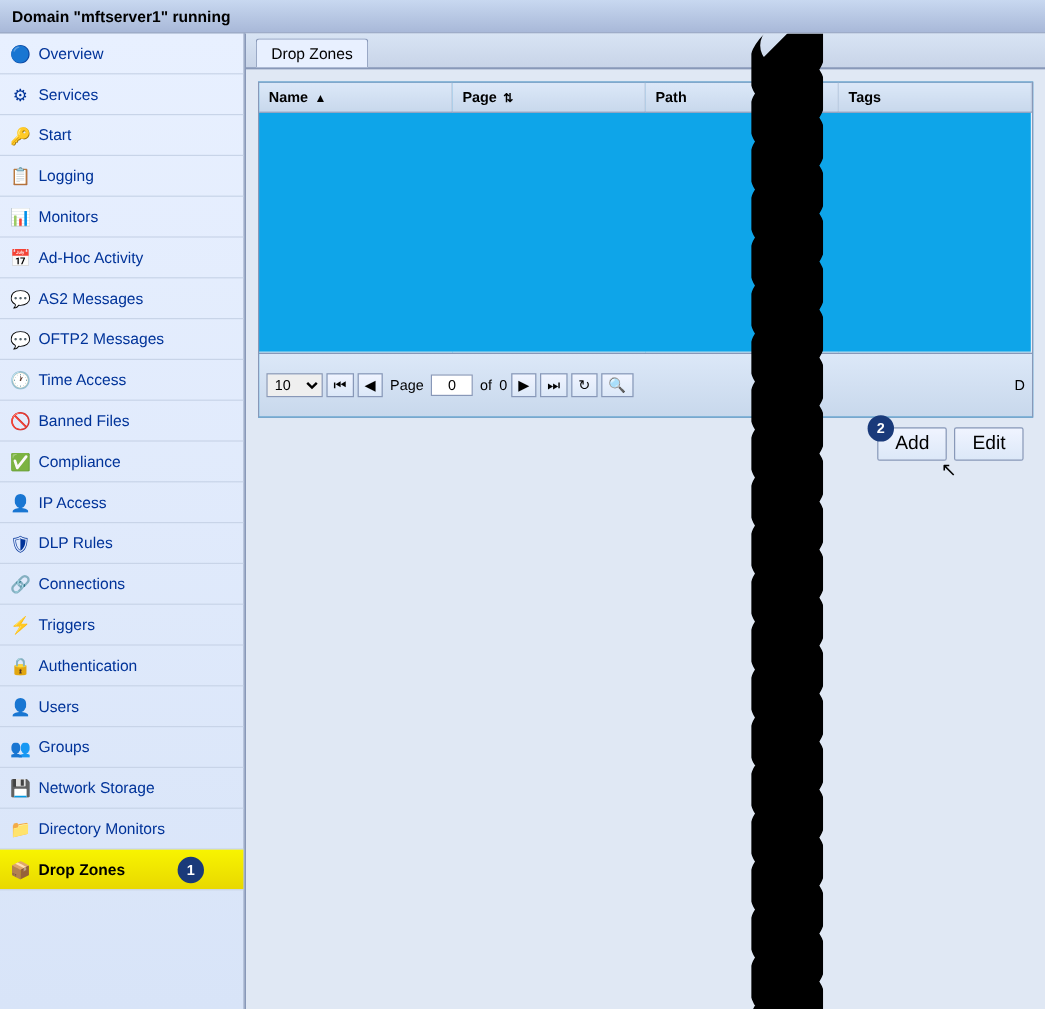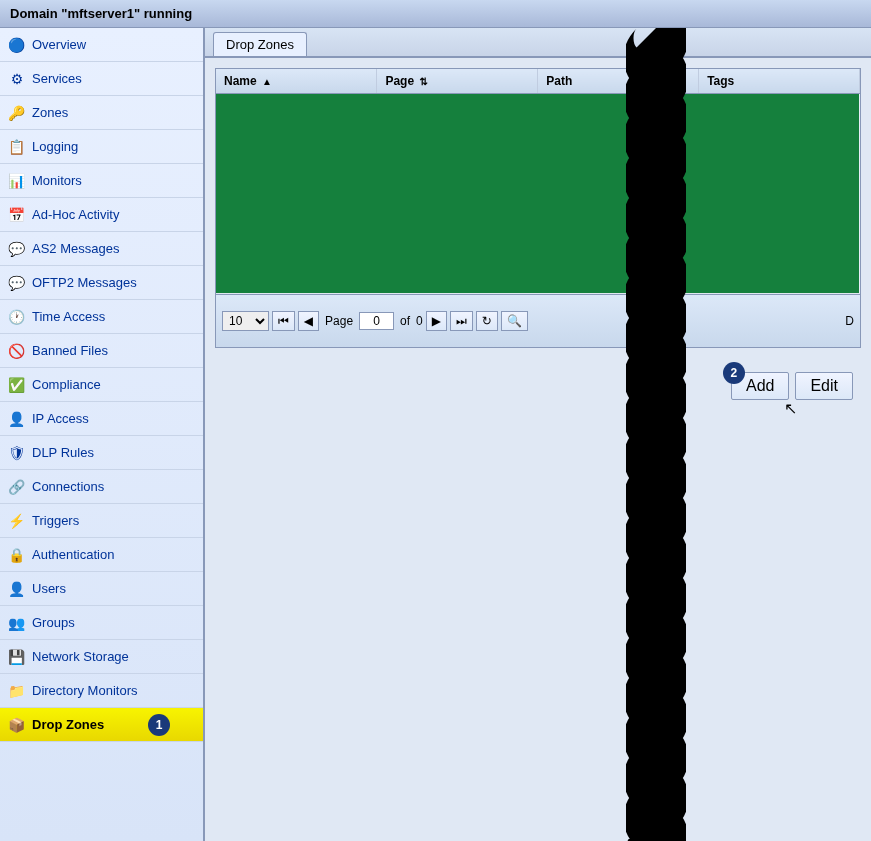--- a/index.html
+++ b/index.html
@@ -75,23 +75,23 @@
       background: #e8f0ff;
       font-weight: normal;
     }
 
     .content-panel {
       padding: 10px;
       background: #e0e8f4;
     }
 
     .table-container {
-      background: #15803d;
-      border: 1px solid #8898b8;
-      margin-bottom: 16px;
+      background: #0ea5e9;
+      border: 1px solid #8898b8;
+      margin-bottom: 0;
     }
 
     .data-table {
       width: 100%;
       border-collapse: collapse;
     }
 
     .data-table th {
       background: linear-gradient(to bottom, #dce8f8, #c8d8ec);
       border-bottom: 1px solid #8898b8;
@@ -260,21 +260,21 @@
       <div class="sidebar-item">
         <span class="sidebar-icon">🔵</span>
         <span>Overview</span>
       </div>
       <div class="sidebar-item">
         <span class="sidebar-icon">⚙</span>
         <span>Services</span>
       </div>
       <div class="sidebar-item">
         <span class="sidebar-icon">🔑</span>
-        <span>Zones</span>
+        <span>Start</span>
       </div>
       <div class="sidebar-item">
         <span class="sidebar-icon">📋</span>
         <span>Logging</span>
       </div>
       <div class="sidebar-item">
         <span class="sidebar-icon">📊</span>
         <span>Monitors</span>
       </div>
       <div class="sidebar-item">

